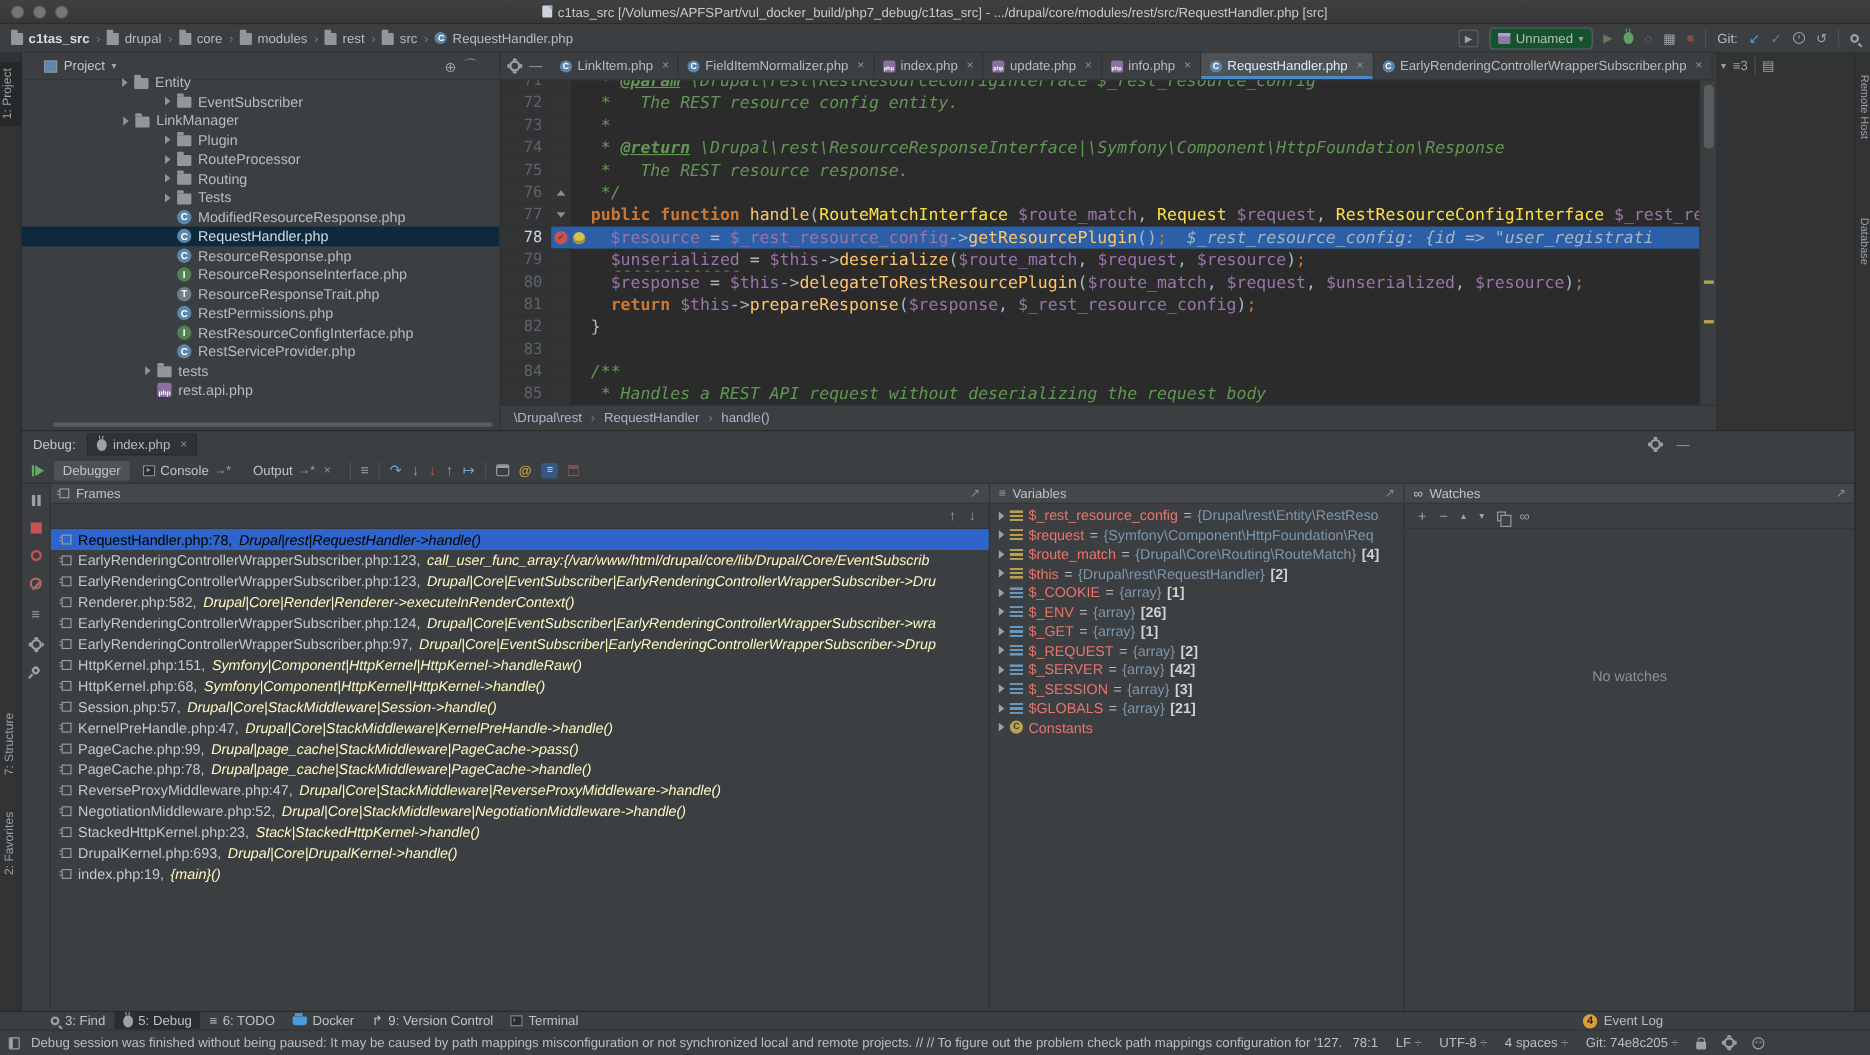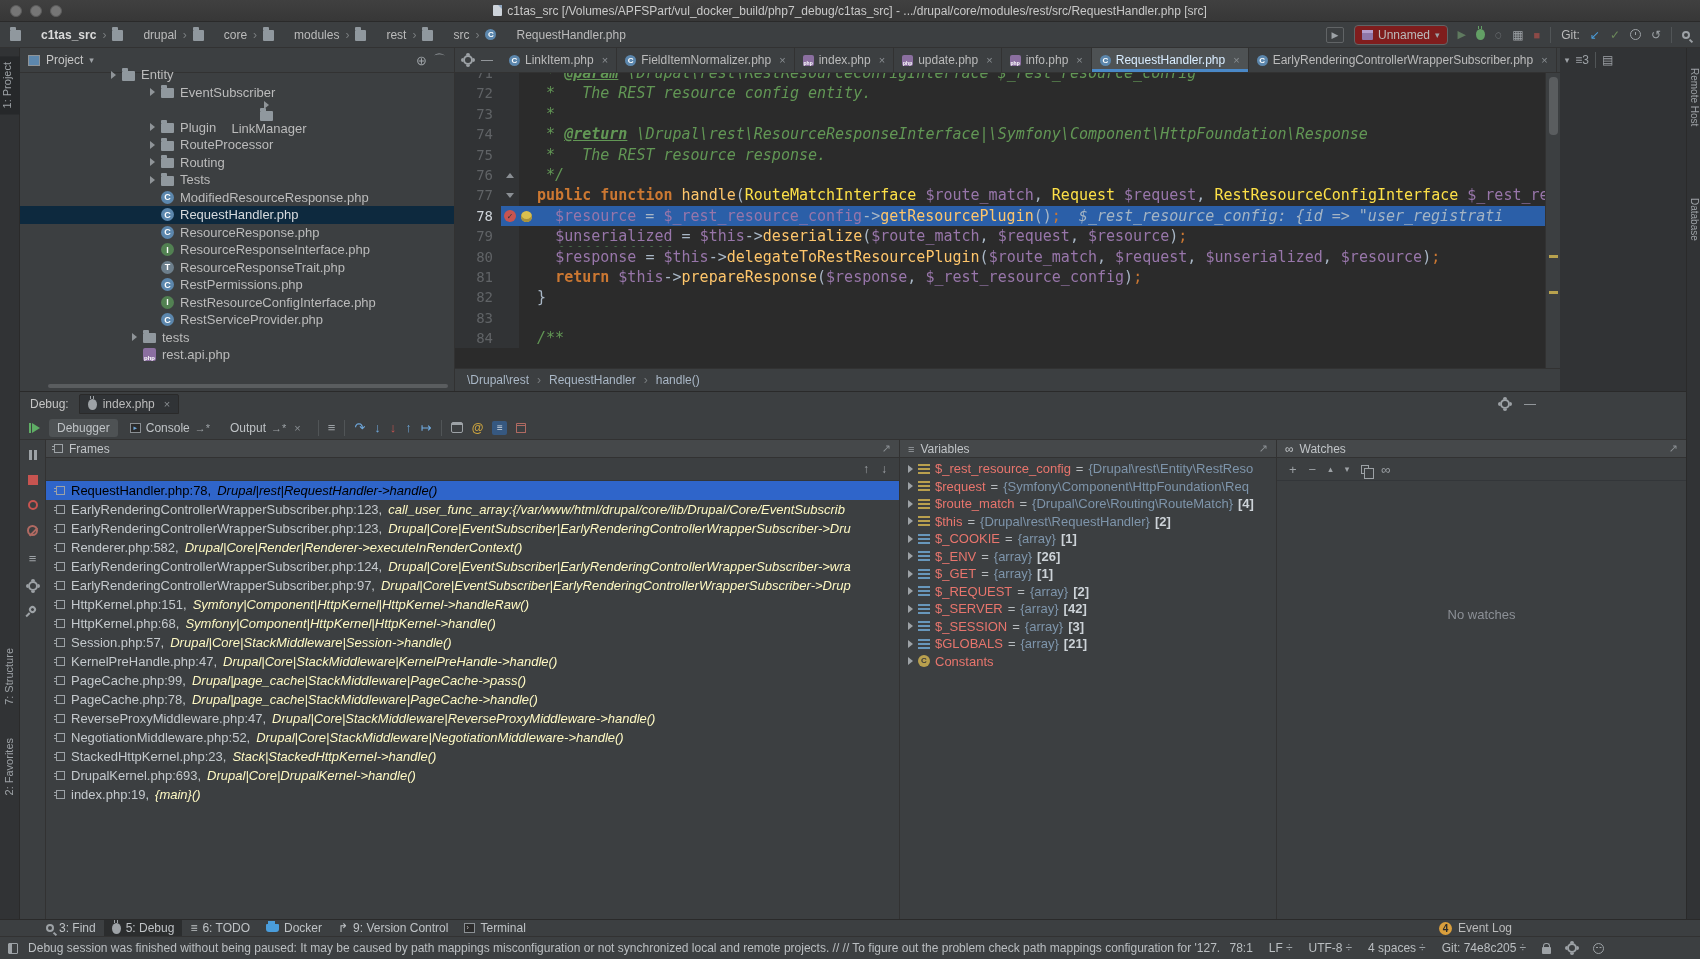--- a/index.html
+++ b/index.html
@@ -10,43 +10,43 @@
   .titlebar { height:22px; background:linear-gradient(#404040,#373737); border-bottom:1px solid #2a2a2a; position:relative; display:flex; align-items:center; justify-content:center; }
   .traffic { position:absolute; left:10px; top:5px; display:flex; gap:8px; }
   .traffic span { width:12px; height:12px; border-radius:50%; background:#767676; border:1px solid #5c5c5c; }
   .wtitle { color:#c9c9c9; font-size:12px; display:flex; align-items:center; gap:5px; }
   .ico-doc { width:9px; height:11px; background:#cdd3da; border-radius:1px; position:relative; display:inline-block; }
   .ico-doc::after { content:""; position:absolute; right:0; top:0; border:2px solid #8fa6c0; border-left-color:transparent; border-bottom-color:transparent; }
 
   
   .navbar { height:26px; display:flex; align-items:center; padding:0 10px; border-bottom:1px solid #323232; }
   .crumbs { display:flex; align-items:center; gap:6px; }
-  .crumb { display:flex; align-items:center; gap:20px; cursor:default; }
+  .crumb { display:flex; align-items:center; gap:5px; cursor:default; }
   .crumb .b { font-weight:bold; color:#dadada; }
   .crumb-sep { color:#787c7e; }
   .nav-right { margin-left:auto; display:flex; align-items:center; gap:10px; }
-  .combo { display:flex; align-items:center; gap:5px; border:1px solid #616466; background:#7f1d1d; border-radius:4px; height:20px; padding:0 7px; }
+  .combo { display:flex; align-items:center; gap:5px; border:1px solid #616466; background:#14532d; border-radius:4px; height:20px; padding:0 7px; }
   .ico-win { width:11px; height:10px; background:#8f77a8; border-radius:1px; position:relative; }
   .ico-win::before { content:""; position:absolute; top:0; left:0; right:0; height:3px; background:#b49ecb; }
   .navsep { width:1px; height:16px; background:#515557; }
   .boxbtn { width:18px; height:16px; border:1px solid #616466; border-radius:2px; display:flex; align-items:center; justify-content:center; color:#9da2a6; font-size:9px; }
 
   
   .main { position:absolute; top:48px; left:0; right:0; height:871px; }
   .stripe-left { position:absolute; left:0; top:0; bottom:0; width:20px; background:#313335; border-right:1px solid #2a2a2a; }
   .stripe-right { position:absolute; right:0; top:0; bottom:0; width:14px; background:#313335; border-left:1px solid #2a2a2a; }
   .vlabel { writing-mode:vertical-rl; transform:rotate(180deg); font-size:11px; color:#9da2a6; position:absolute; left:3px; white-space:nowrap; }
   .vlabel.active { background:#26282a; padding:6px 1px; left:0; width:20px; text-align:center; }
   .vlabel-r { writing-mode:vertical-rl; font-size:10px; color:#9da2a6; position:absolute; left:2px; white-space:nowrap; }
 
   .upper { position:absolute; left:20px; right:14px; top:0; height:343px; display:flex; }
 
   
   .project { width:435px; background:#3c3f41; border-right:1px solid #323232; display:flex; flex-direction:column; position:relative; }
-  .proj-header { height:25px; flex:none; display:flex; align-items:center; gap:6px; padding:0 8px; border-bottom:1px solid #323232; color:#c6c6c6; }
+  .proj-header { height:25px; flex:none; display:flex; align-items:center; gap:6px; padding:0 20px; border-bottom:1px solid #323232; color:#c6c6c6; }
   .proj-tab-ico { width:12px; height:11px; border:1px solid #8f9498; background:#5d87ad; }
   .spacer { flex:1; }
   .hicon { color:#9da2a6; font-size:13px; cursor:default; }
   .tree { flex:1; overflow:hidden; font-size:13px; margin-top:-7px; }
   .tree-row { height:17.5px; display:flex; align-items:center; white-space:nowrap; }
   .tree-row.sel { background:#0d293e; color:#d7dbde; }
   .tri { width:0; height:0; border-top:4px solid transparent; border-bottom:4px solid transparent; border-left:5px solid #8f9498; margin-right:6px; flex:none; }
   .tri-sp { width:11px; flex:none; }
   .ico-folder { width:13px; height:10px; background:#90989e; border-radius:1px; position:relative; margin-right:6px; flex:none; margin-top:2px; }
   .ico-folder::before { content:""; position:absolute; top:-3px; left:0; width:6px; height:3px; background:#90989e; border-radius:1px 1px 0 0; }
@@ -278,21 +278,21 @@
           <div class="tree-row" style="padding-left: 91px;">
             <span class="tri"></span>
             <span class="ico-folder"></span>
             <span>Entity</span>
           </div>
           <div class="tree-row" style="padding-left: 130px;">
             <span class="tri"></span>
             <span class="ico-folder"></span>
             <span>EventSubscriber</span>
           </div>
-          <div class="tree-row" style="padding-left: 64px; flex-direction: column;">
+          <div class="tree-row" style="padding-left: 92px;">
             <span class="tri"></span>
             <span class="ico-folder"></span>
             <span>LinkManager</span>
           </div>
           <div class="tree-row" style="padding-left: 130px;">
             <span class="tri"></span>
             <span class="ico-folder"></span>
             <span>Plugin</span>
           </div>
           <div class="tree-row" style="padding-left: 130px;">
@@ -423,20 +423,21 @@
             <div class="codeline"><span class="gutter">75</span><span class="gutterico"></span><div class="codetext"><span class="tok-doc">   *   The REST resource response.</span></div></div>
             <div class="codeline"><span class="gutter">76</span><span class="gutterico"><span class="fold-up"></span></span><div class="codetext"><span class="tok-doc">   */</span></div></div>
             <div class="codeline"><span class="gutter">77</span><span class="gutterico"><span class="fold-dn"></span></span><div class="codetext"><span class="tok-pl">  </span><span class="tok-kw">public function</span><span class="tok-pl"> </span><span class="tok-fn">handle</span><span class="tok-pl">(</span><span class="tok-cls">RouteMatchInterface </span><span class="tok-var">$route_match</span><span class="tok-pl">, </span><span class="tok-cls">Request </span><span class="tok-var">$request</span><span class="tok-pl">, </span><span class="tok-cls">RestResourceConfigInterface </span><span class="tok-var">$_rest_resource_config</span></div></div>
             <div class="codeline hl"><span class="gutter">78</span><span class="gutterico"><span class="bp">✓</span></span><div class="codetext"><span class="bulb"></span><span class="tok-pl">  </span><span class="tok-var">$resource</span><span class="tok-op"> = </span><span class="tok-var">$_rest_resource_config</span><span class="tok-op">-&gt;</span><span class="tok-fn">getResourcePlugin</span><span class="tok-pl">()</span><span class="tok-semi">;</span><span class="tok-hint">  $_rest_resource_config: {id =&gt; "user_registrati</span></div></div>
             <div class="codeline"><span class="gutter">79</span><span class="gutterico"></span><div class="codetext"><span class="tok-pl">    </span><span class="tok-warnvar">$unserialized</span><span class="tok-op"> = </span><span class="tok-var">$this</span><span class="tok-op">-&gt;</span><span class="tok-fn">deserialize</span><span class="tok-pl">(</span><span class="tok-var">$route_match</span><span class="tok-pl">, </span><span class="tok-var">$request</span><span class="tok-pl">, </span><span class="tok-var">$resource</span><span class="tok-pl">)</span><span class="tok-semi">;</span></div></div>
             <div class="codeline"><span class="gutter">80</span><span class="gutterico"></span><div class="codetext"><span class="tok-pl">    </span><span class="tok-var">$response</span><span class="tok-op"> = </span><span class="tok-var">$this</span><span class="tok-op">-&gt;</span><span class="tok-fn">delegateToRestResourcePlugin</span><span class="tok-pl">(</span><span class="tok-var">$route_match</span><span class="tok-pl">, </span><span class="tok-var">$request</span><span class="tok-pl">, </span><span class="tok-var">$unserialized</span><span class="tok-pl">, </span><span class="tok-var">$resource</span><span class="tok-pl">)</span><span class="tok-semi">;</span></div></div>
             <div class="codeline"><span class="gutter">81</span><span class="gutterico"></span><div class="codetext"><span class="tok-pl">    </span><span class="tok-kw">return </span><span class="tok-var">$this</span><span class="tok-op">-&gt;</span><span class="tok-fn">prepareResponse</span><span class="tok-pl">(</span><span class="tok-var">$response</span><span class="tok-pl">, </span><span class="tok-var">$_rest_resource_config</span><span class="tok-pl">)</span><span class="tok-semi">;</span></div></div>
             <div class="codeline"><span class="gutter">82</span><span class="gutterico"></span><div class="codetext"><span class="tok-pl">  }</span></div></div>
             <div class="codeline"><span class="gutter">83</span><span class="gutterico"></span><div class="codetext"></div></div>
             <div class="codeline"><span class="gutter">84</span><span class="gutterico"></span><div class="codetext"><span class="tok-doc">  /**</span></div></div>
+            <div class="codeline"><span class="gutter">85</span><span class="gutterico"></span><div class="codetext"><span class="tok-doc">   * Handles a REST API request without deserializing the request body</span></div></div>
           </div>
         <div class="stripe-marks">
           <div class="vthumb"></div>
           <div class="mark" style="top:182px"></div>
           <div class="mark" style="top:218px"></div>
         </div>
       </div>
       <div class="ed-crumbs">
           <span>\Drupal\rest</span>
           <span class="crumb-sep">›</span>

